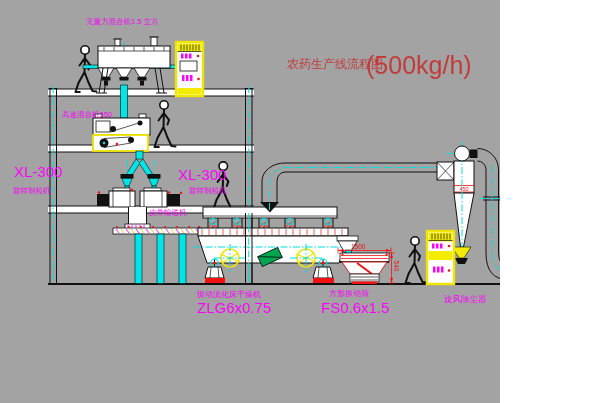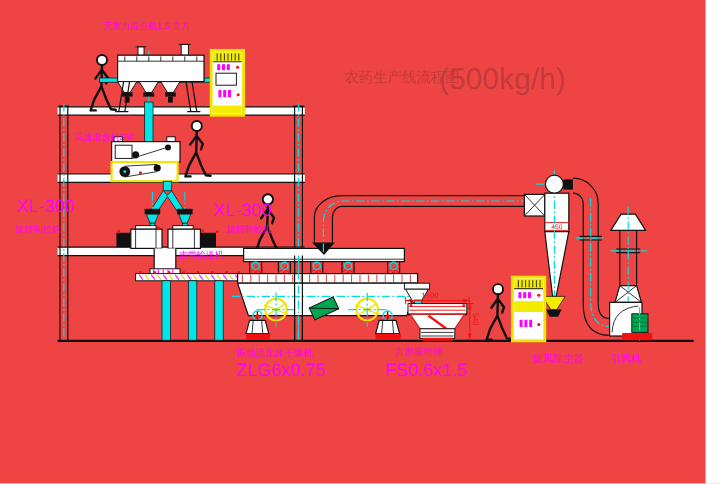--- a/index.html
+++ b/index.html
@@ -1,16 +1,16 @@
 <!DOCTYPE html>
 <html><head>
 <meta charset="utf-8">
 <style>
   html,body{margin:0;padding:0;background:#fff;}
-  .stage{position:relative;width:588px;height:403px;background:#ef4444;overflow:hidden;text-decoration:underline;}
+  .stage{position:relative;width:500px;height:403px;background:#a3a3a3;overflow:hidden;text-decoration:underline;}
   svg{display:block;}
   text{font-family:"Liberation Sans","DejaVu Sans",sans-serif;}
   .k{stroke:#111;fill:none;stroke-width:1;}
   .kt{stroke:#111;fill:none;stroke-width:.7;}
   .kf{stroke:#111;fill:#fff;stroke-width:1;}
   .kft{stroke:#111;fill:#fff;stroke-width:.8;}
   .blk{fill:#111;stroke:none;}
   .cy{stroke:#00dede;fill:none;stroke-width:1;stroke-dasharray:7 2 1.5 2;}
   .cys{stroke:#00dede;fill:none;stroke-width:1.2;}
   .cyf{fill:#00e6e6;stroke:#111;stroke-width:.6;}

